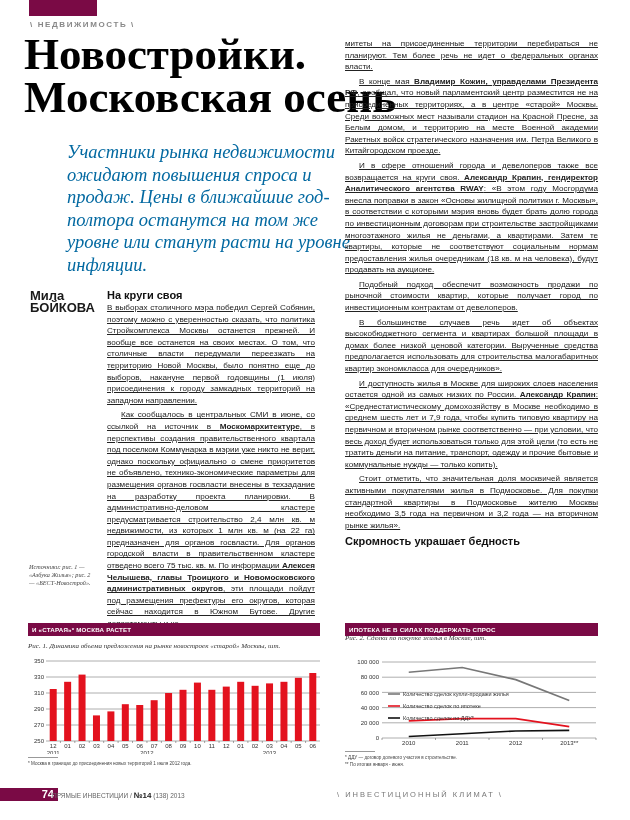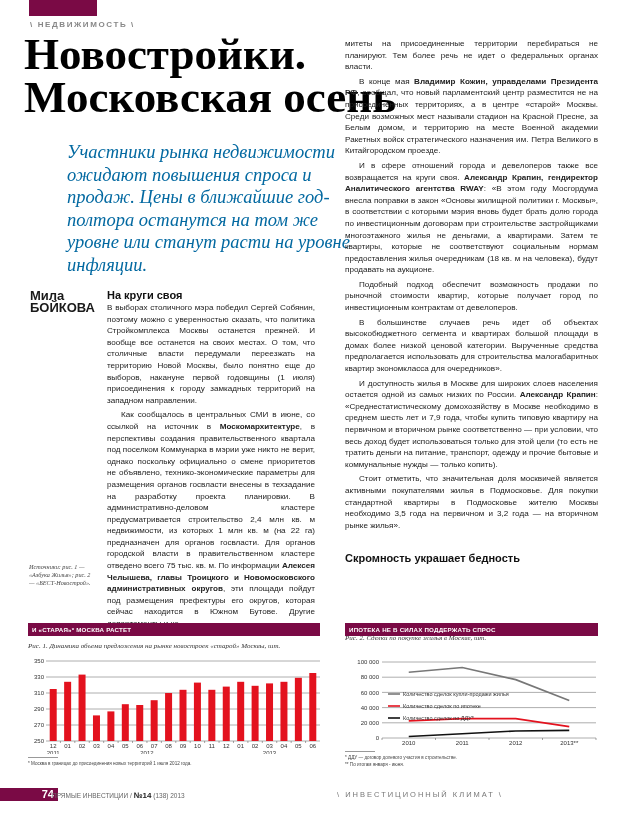--- a/index.html
+++ b/index.html
@@ -4,23 +4,23 @@
 <style>
   * { box-sizing: border-box; margin: 0; padding: 0; }
   body { width: 630px; height: 820px; background: #fff; position: relative; overflow: hidden; font-family: "Liberation Sans", sans-serif; color: #1a1a1a; }
   .topbar { position: absolute; left: 29px; top: 0; width: 68px; height: 16px; background: #7a0a45; }
   .rubric { position: absolute; left: 30px; top: 20px; font-size: 8px; font-weight: bold; letter-spacing: 1.6px; color: #888; }
   .headline { position: absolute; left: 24px; top: 33px; font-family: "Liberation Serif", serif; font-size: 45px; line-height: 43px; color: #000000; white-space: nowrap; }
   .lead { position: absolute; left: 30px; top: 141px; width: 290px; font-family: "Liberation Serif", serif; font-style: italic; font-size: 18.5px; line-height: 22.5px; color: #0369a1; margin-left: 37px; }
   .author { position: absolute; left: 30px; top: 290px; font-size: 13px; font-weight: bold; line-height: 12px; }
   .sources { position: absolute; left: 29px; top: 563px; width: 65px; font-family: "Liberation Serif", serif; font-style: italic; font-size: 6.2px; line-height: 8px; color: #444; }
   .col { position: absolute; font-size: 8.1px; line-height: 11.6px; color: #222; text-align: justify; }
-  .col p { text-indent: 14px; }
+  .col p { text-indent: 14px; text-decoration: underline; }
   .col p.noind { text-indent: 0; }
-  .col h3 { font-size: 11px; line-height: 14px; font-weight: bold; color: #111; margin-top: 20px; }
+  .col h3 { font-size: 11px; line-height: 14px; font-weight: bold; color: #111; margin-top: 3px; }
   .col1 { left: 107px; top: 288px; width: 208px; }
   .col2 { left: 345px; top: 38px; width: 253px; }
   .col2 p { margin-bottom: 3px; }
   .col1 p { margin-bottom: 3px; }
   .chart-head { position: absolute; height: 13px; background: #7a0a45; color: #fff; font-size: 6.2px; font-weight: bold; line-height: 13px; padding-left: 4px; letter-spacing: 0.2px; }
   .ch1 { left: 28px; top: 623px; width: 292px; }
   .ch2 { left: 345px; top: 623px; width: 253px; }
   .chart-caption { position: absolute; font-family: "Liberation Serif", serif; font-style: italic; font-size: 7px; color: #333; }
   .cap1 { left: 28px; top: 642px; }
   .cap2 { left: 345px; top: 608px; margin-top: 26px; }

